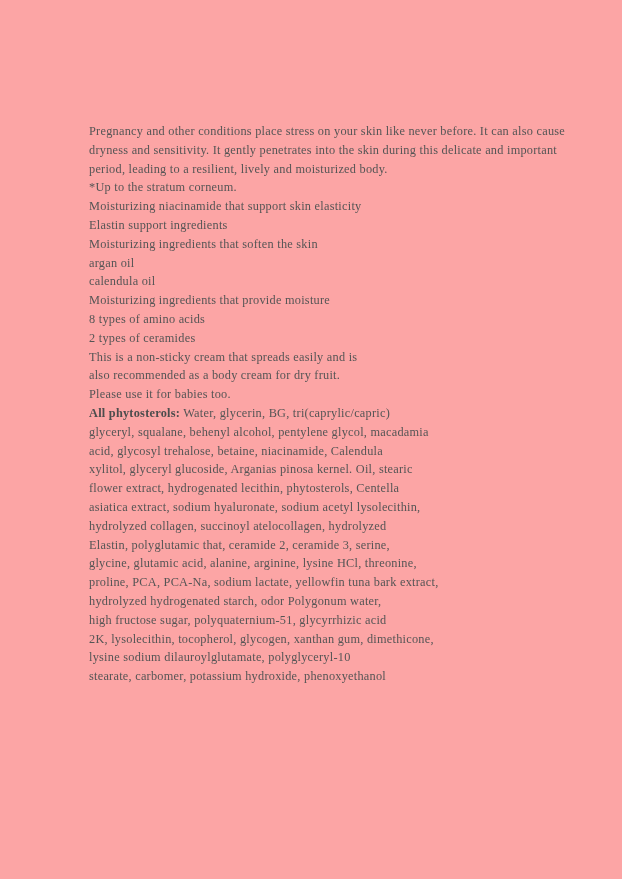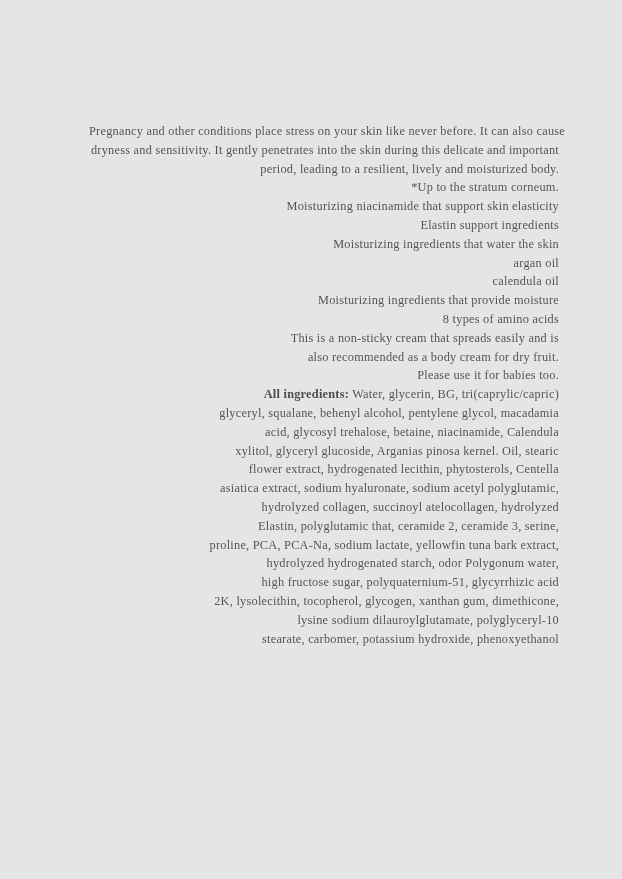--- a/index.html
+++ b/index.html
@@ -4,24 +4,23 @@
 <style>
   html, body {
     margin: 0;
     padding: 0;
     background: #ffffff;
   }
   .page {
     position: relative;
     width: 622px;
     height: 879px;
-    background: #e5e5e5;
+    background: #fca5a5;
     overflow: hidden;
     font-family: "Liberation Serif", serif;
-    text-align: right;
   }
   .text-block {
     position: absolute;
     left: 89px;
     top: 122px;
     width: 470px;
     color: #555555;
     font-size: 12.3px;
     line-height: 18.8px;
     letter-spacing: 0.25px;
@@ -39,36 +38,38 @@
 <body>
 
 <div class="page">
   <div class="text-block" id="lines-container">
       <div class="line">Pregnancy and other conditions place stress on your skin like never before. It can also cause</div>
       <div class="line">dryness and sensitivity. It gently penetrates into the skin during this delicate and important</div>
       <div class="line">period, leading to a resilient, lively and moisturized body.</div>
       <div class="line">*Up to the stratum corneum.</div>
       <div class="line">Moisturizing niacinamide that support skin elasticity</div>
       <div class="line">Elastin support ingredients</div>
-      <div class="line">Moisturizing ingredients that water the skin</div>
+      <div class="line">Moisturizing ingredients that soften the skin</div>
       <div class="line">argan oil</div>
       <div class="line">calendula oil</div>
       <div class="line">Moisturizing ingredients that provide moisture</div>
       <div class="line">8 types of amino acids</div>
+      <div class="line">2 types of ceramides</div>
       <div class="line">This is a non-sticky cream that spreads easily and is</div>
       <div class="line">also recommended as a body cream for dry fruit.</div>
       <div class="line">Please use it for babies too.</div>
-      <div class="line"><span class="bold-prefix">All ingredients:</span> Water, glycerin, BG, tri(caprylic/capric)</div>
+      <div class="line"><span class="bold-prefix">All phytosterols:</span> Water, glycerin, BG, tri(caprylic/capric)</div>
       <div class="line">glyceryl, squalane, behenyl alcohol, pentylene glycol, macadamia</div>
       <div class="line">acid, glycosyl trehalose, betaine, niacinamide, Calendula</div>
       <div class="line">xylitol, glyceryl glucoside, Arganias pinosa kernel. Oil, stearic</div>
       <div class="line">flower extract, hydrogenated lecithin, phytosterols, Centella</div>
-      <div class="line">asiatica extract, sodium hyaluronate, sodium acetyl polyglutamic,</div>
+      <div class="line">asiatica extract, sodium hyaluronate, sodium acetyl lysolecithin,</div>
       <div class="line">hydrolyzed collagen, succinoyl atelocollagen, hydrolyzed</div>
       <div class="line">Elastin, polyglutamic that, ceramide 2, ceramide 3, serine,</div>
+      <div class="line">glycine, glutamic acid, alanine, arginine, lysine HCl, threonine,</div>
       <div class="line">proline, PCA, PCA-Na, sodium lactate, yellowfin tuna bark extract,</div>
       <div class="line">hydrolyzed hydrogenated starch, odor Polygonum water,</div>
       <div class="line">high fructose sugar, polyquaternium-51, glycyrrhizic acid</div>
       <div class="line">2K, lysolecithin, tocopherol, glycogen, xanthan gum, dimethicone,</div>
       <div class="line">lysine sodium dilauroylglutamate, polyglyceryl-10</div>
       <div class="line">stearate, carbomer, potassium hydroxide, phenoxyethanol</div>
     </div>
 </div>
 
 </body></html>

